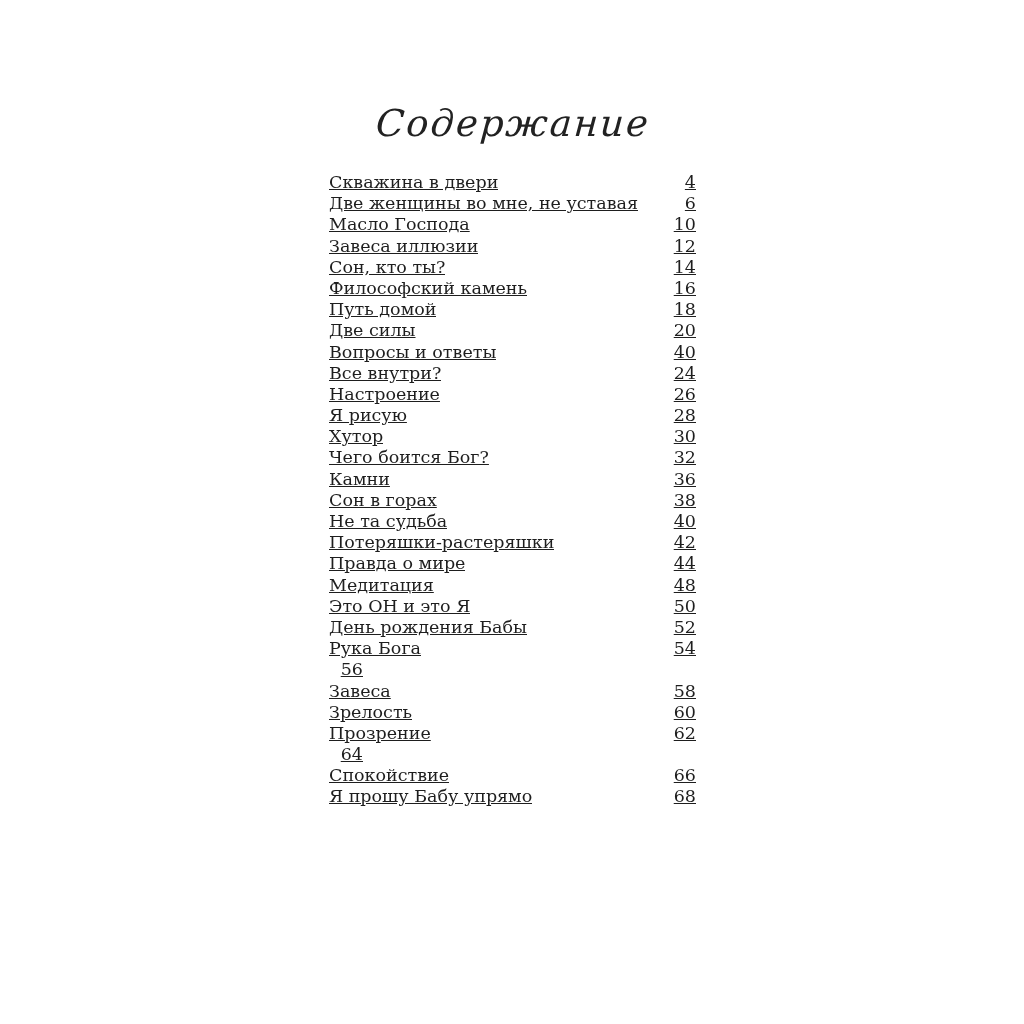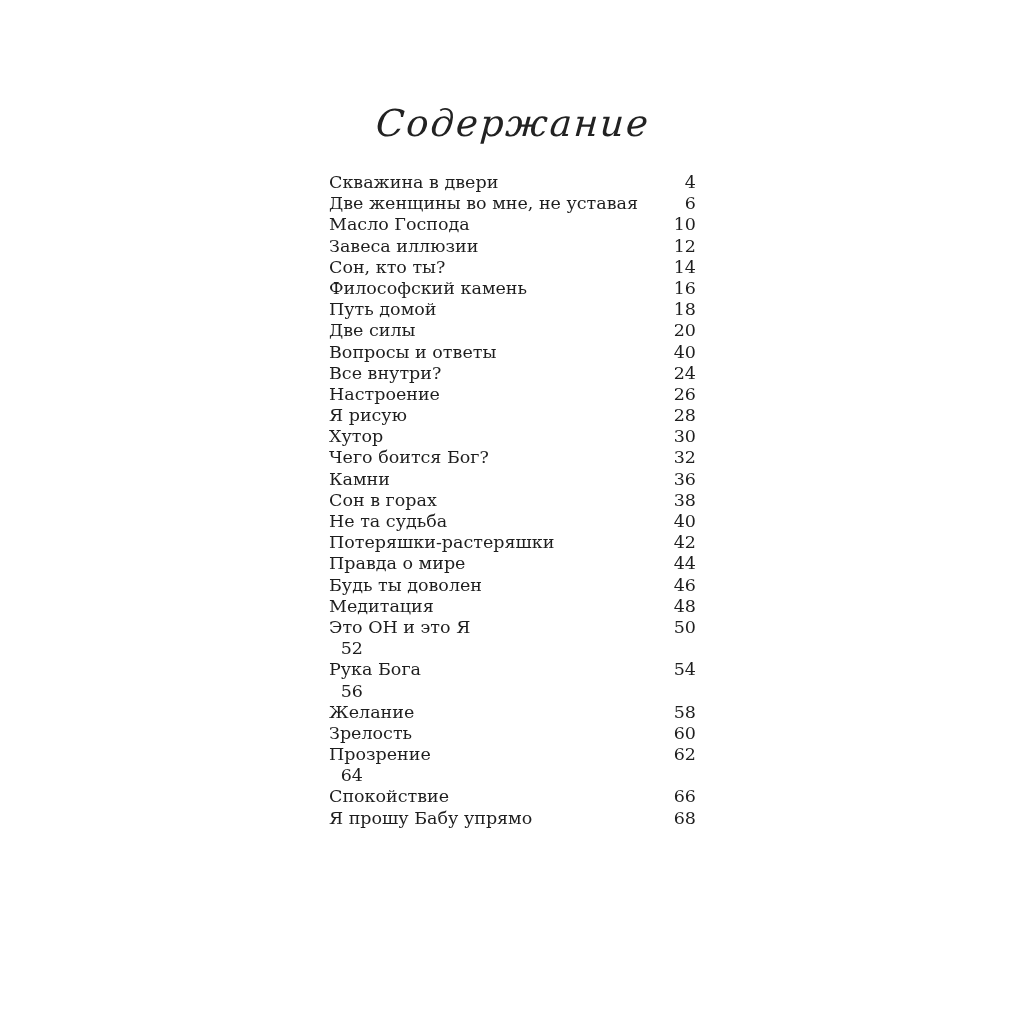--- a/index.html
+++ b/index.html
@@ -28,20 +28,21 @@
     font-size: 37px;
     letter-spacing: 2px;
     color: #222222;
     transform: skewX(-4deg);
   }
   .toc-list {
     position: absolute;
     top: 172px;
     left: 329px;
     width: 367px;
+    text-decoration: underline;
   }
   .toc-row {
     display: flex;
     justify-content: space-between;
     align-items: baseline;
     height: 21.2px;
     line-height: 21.2px;
     font-size: 17.5px;
   }
   .toc-entry-title {
@@ -152,50 +153,47 @@
   <div class="toc-row">
     <span class="toc-entry-title">Потеряшки-растеряшки</span>
     <span class="toc-entry-page">42</span>
   </div>
 
   <div class="toc-row">
     <span class="toc-entry-title">Правда о мире</span>
     <span class="toc-entry-page">44</span>
   </div>
 
-  <div class="toc-row">
-    <span class="toc-entry-title">Будь ты доволен</span>
-    <span class="toc-entry-page">46</span>
-  </div>
 
   <div class="toc-row">
     <span class="toc-entry-title">Медитация</span>
     <span class="toc-entry-page">48</span>
   </div>
 
   <div class="toc-row">
     <span class="toc-entry-title">Это ОН и это Я</span>
     <span class="toc-entry-page">50</span>
   </div>
 
   <div class="toc-row">
+    <span class="toc-entry-title">День рождения Бабы</span>
     <span class="toc-entry-page">52</span>
   </div>
 
   <div class="toc-row">
     <span class="toc-entry-title">Рука Бога</span>
     <span class="toc-entry-page">54</span>
   </div>
 
   <div class="toc-row">
     <span class="toc-entry-page">56</span>
   </div>
 
   <div class="toc-row">
-    <span class="toc-entry-title">Желание</span>
+    <span class="toc-entry-title">Завеса</span>
     <span class="toc-entry-page">58</span>
   </div>
 
   <div class="toc-row">
     <span class="toc-entry-title">Зрелость</span>
     <span class="toc-entry-page">60</span>
   </div>
 
   <div class="toc-row">
     <span class="toc-entry-title">Прозрение</span>

